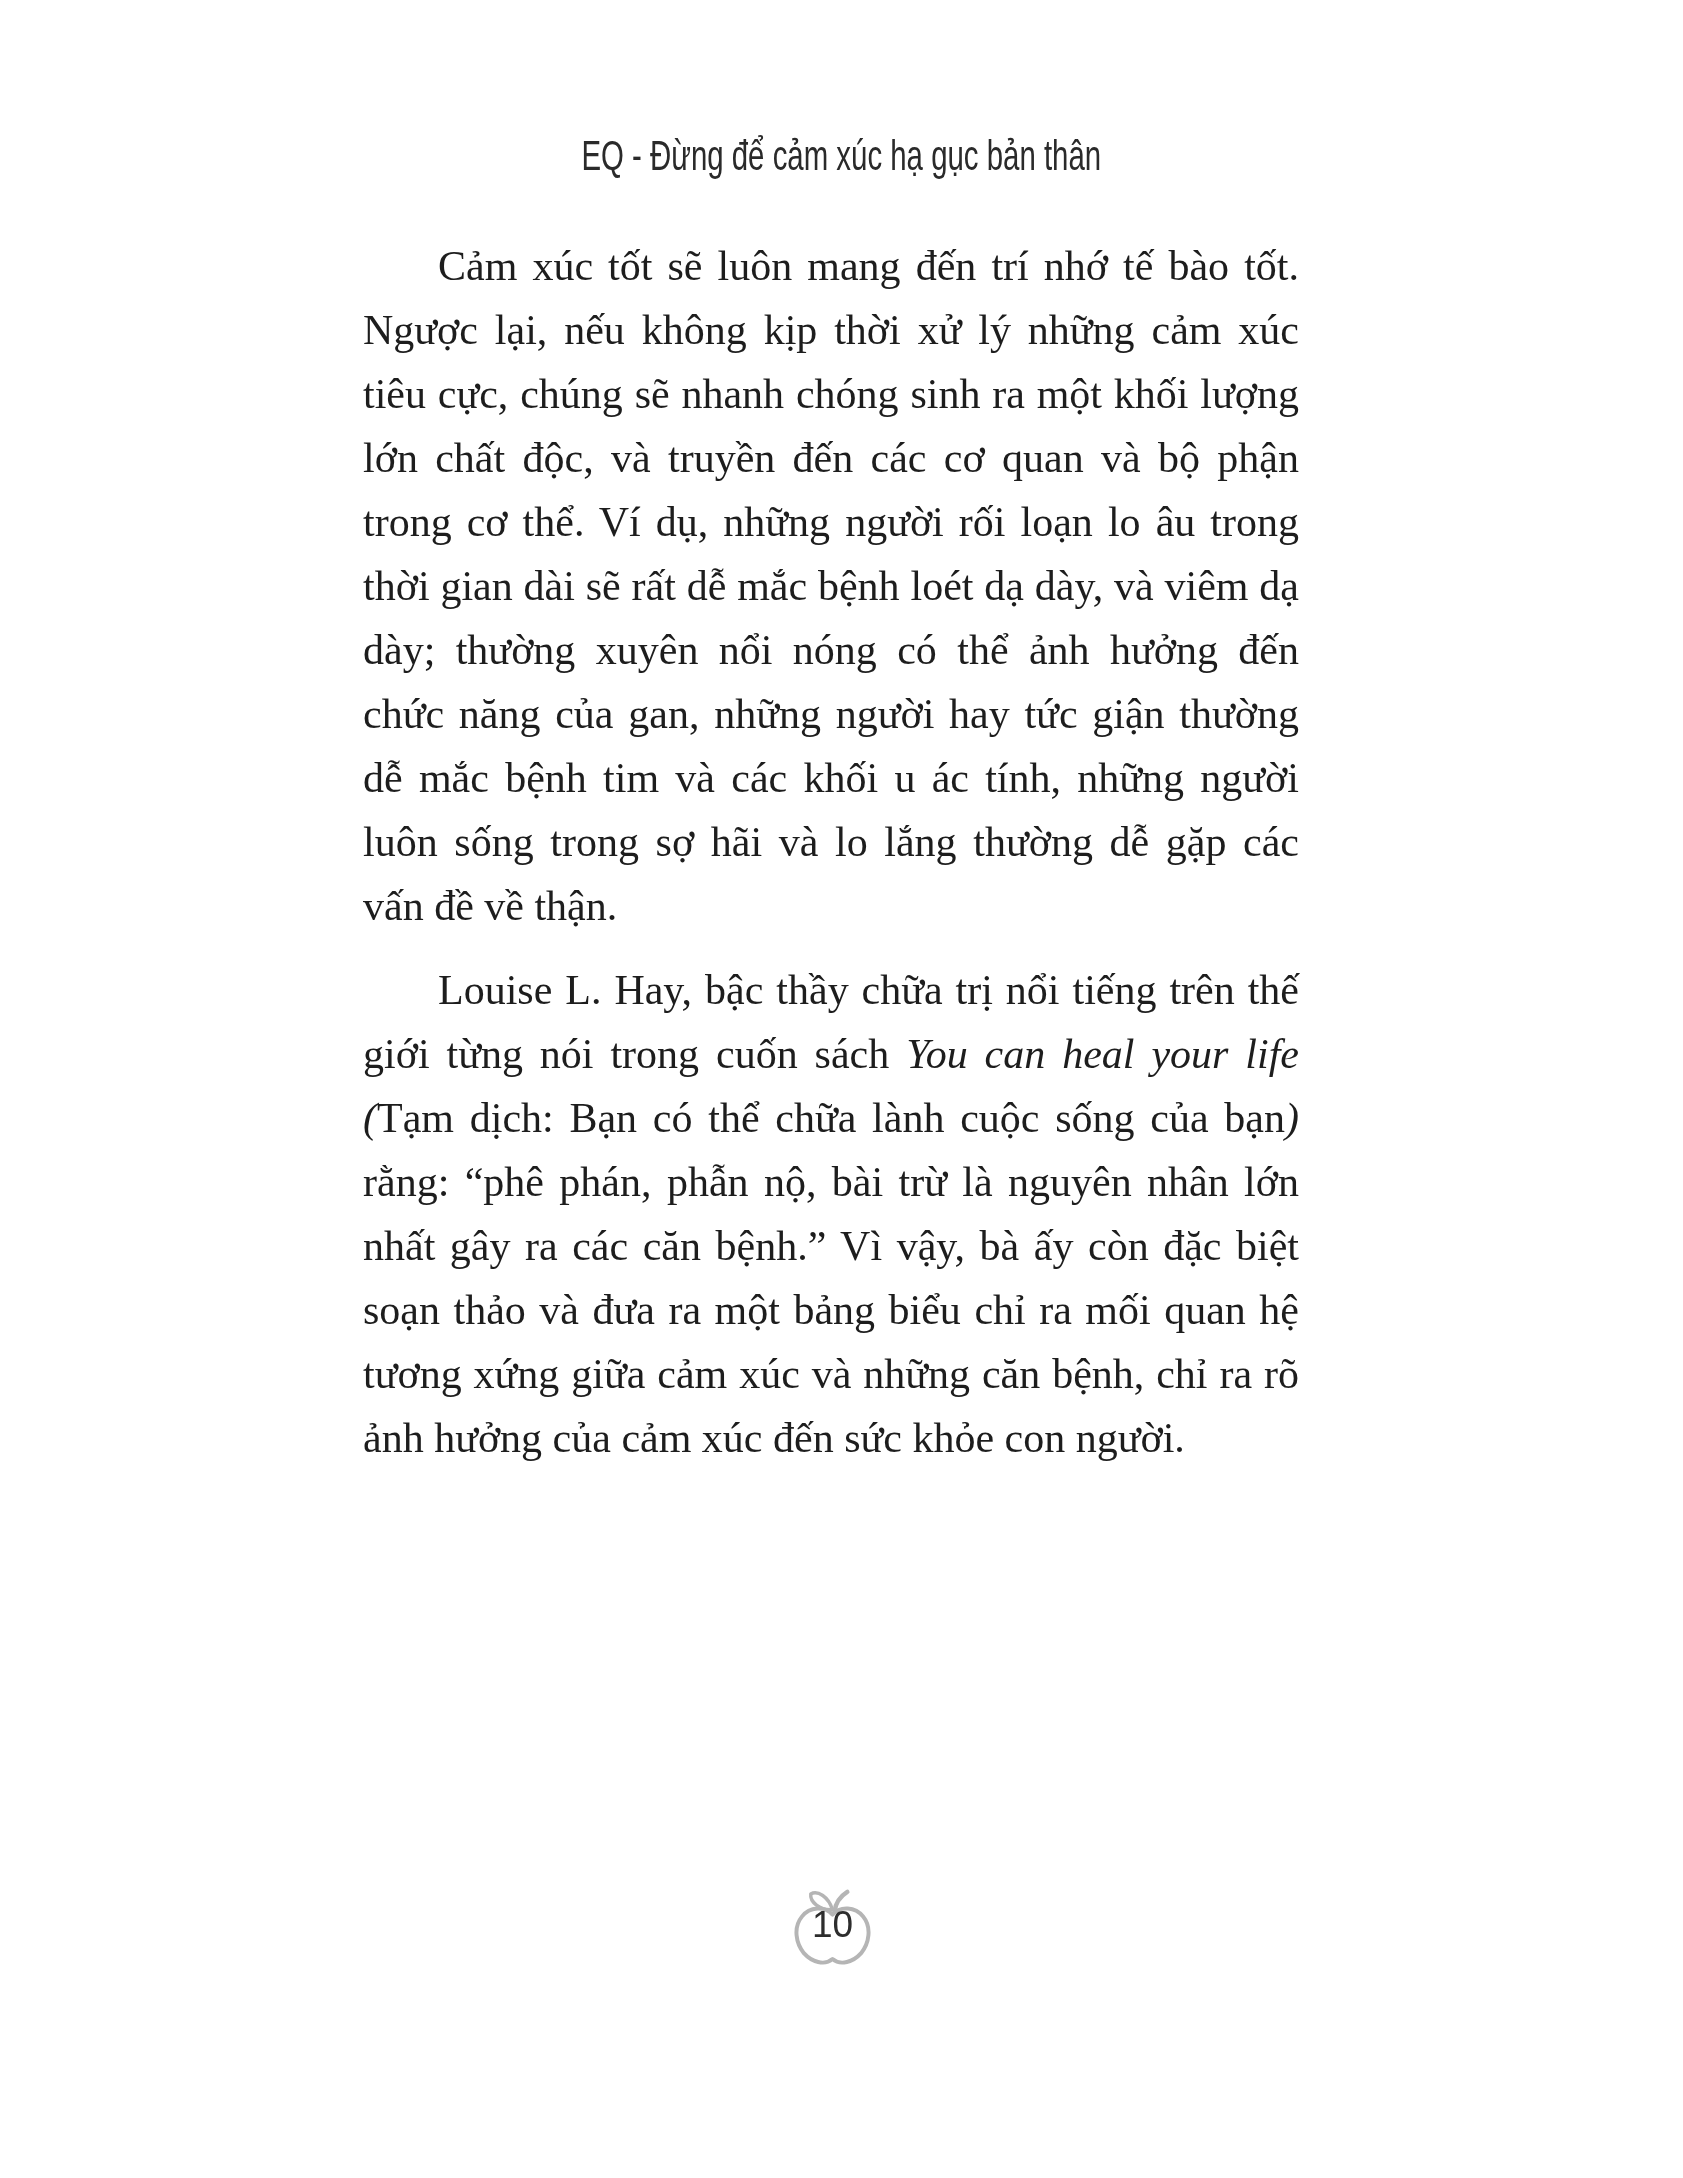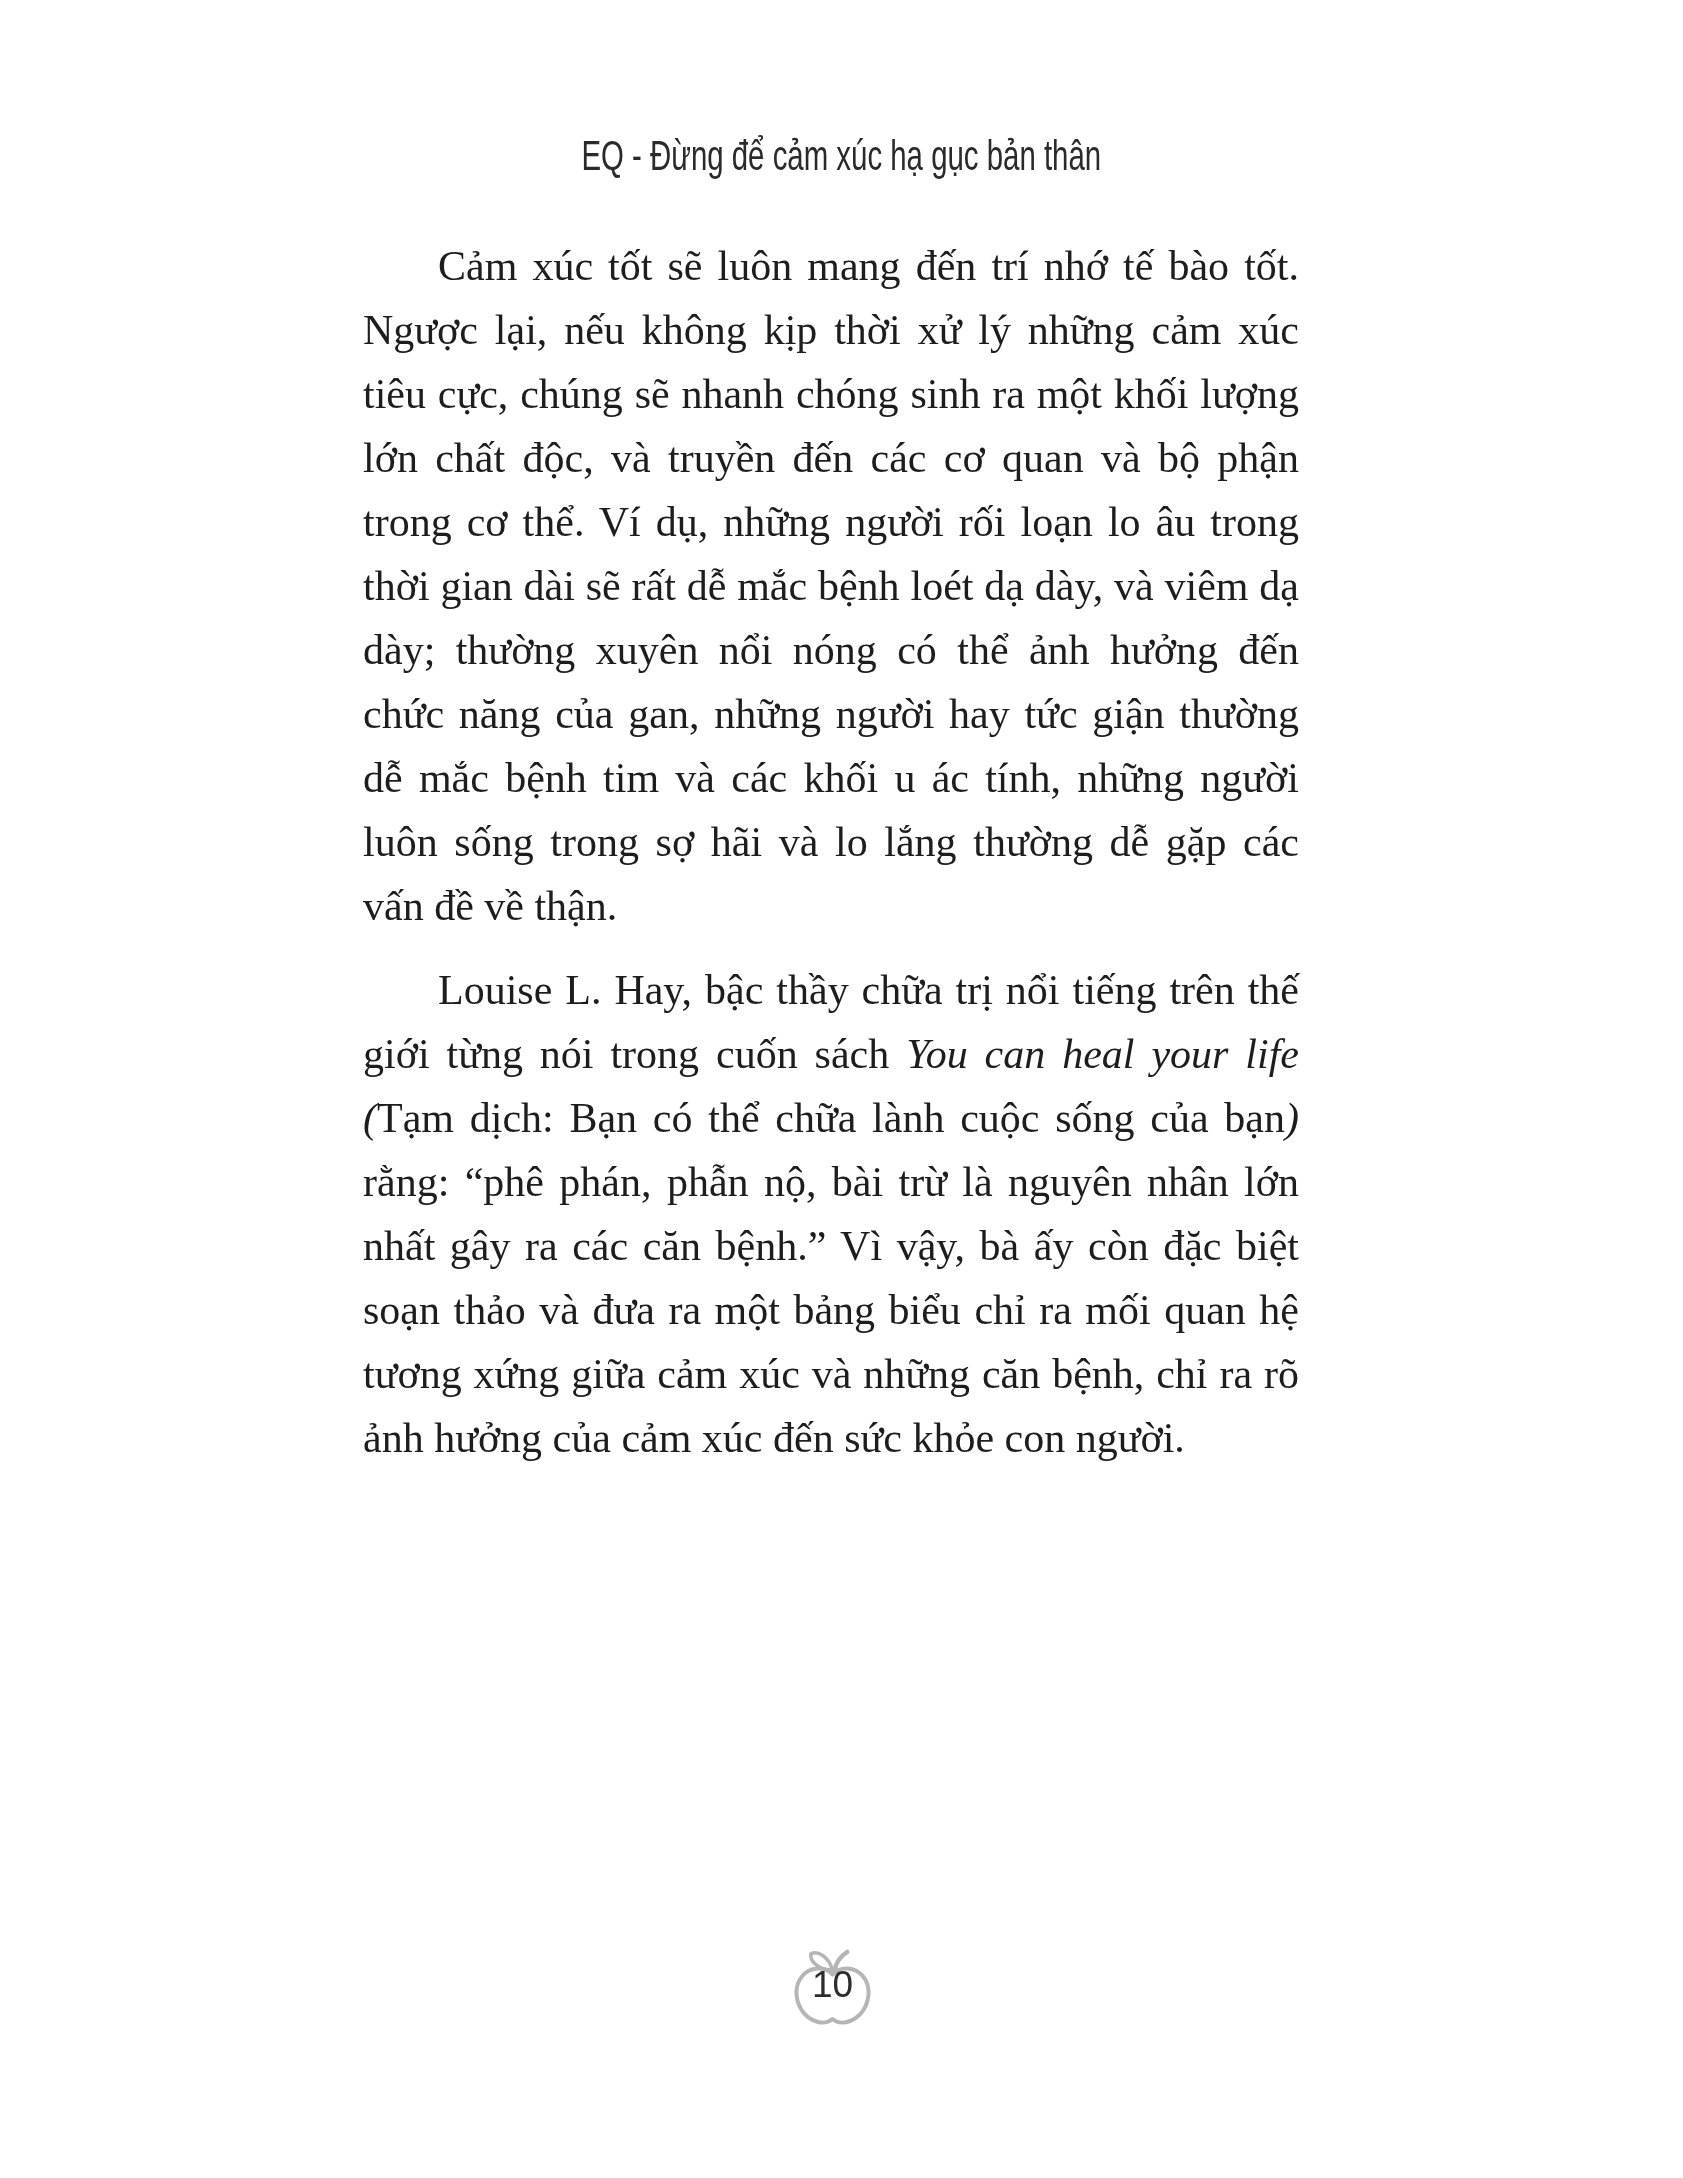--- a/index.html
+++ b/index.html
@@ -51,21 +51,21 @@
   .body-text p.continued {
     text-indent: 0;
   }
   .italic {
     font-style: italic;
   }
   
   .page-footer {
     position: absolute;
     left: 787px;
-    top: 1946px;
+    top: 1886px;
     width: 91px;
     height: 79px;
   }
   .page-footer svg {
     position: absolute;
     left: 0;
     top: 0;
     width: 91px;
     height: 79px;
   }

